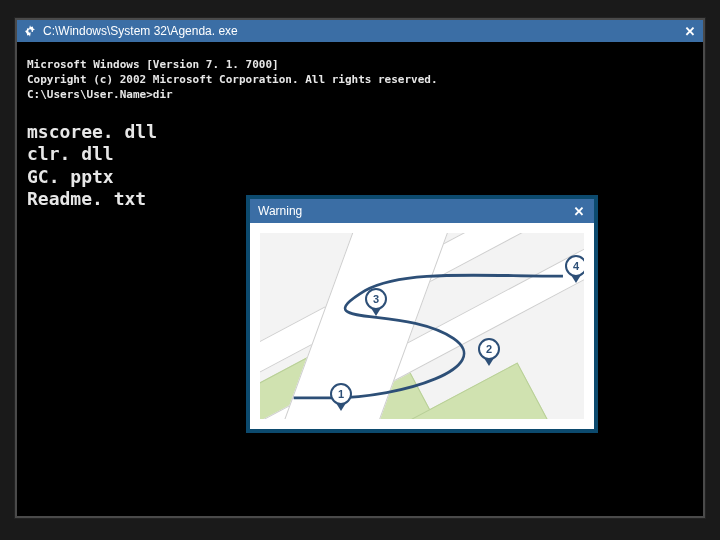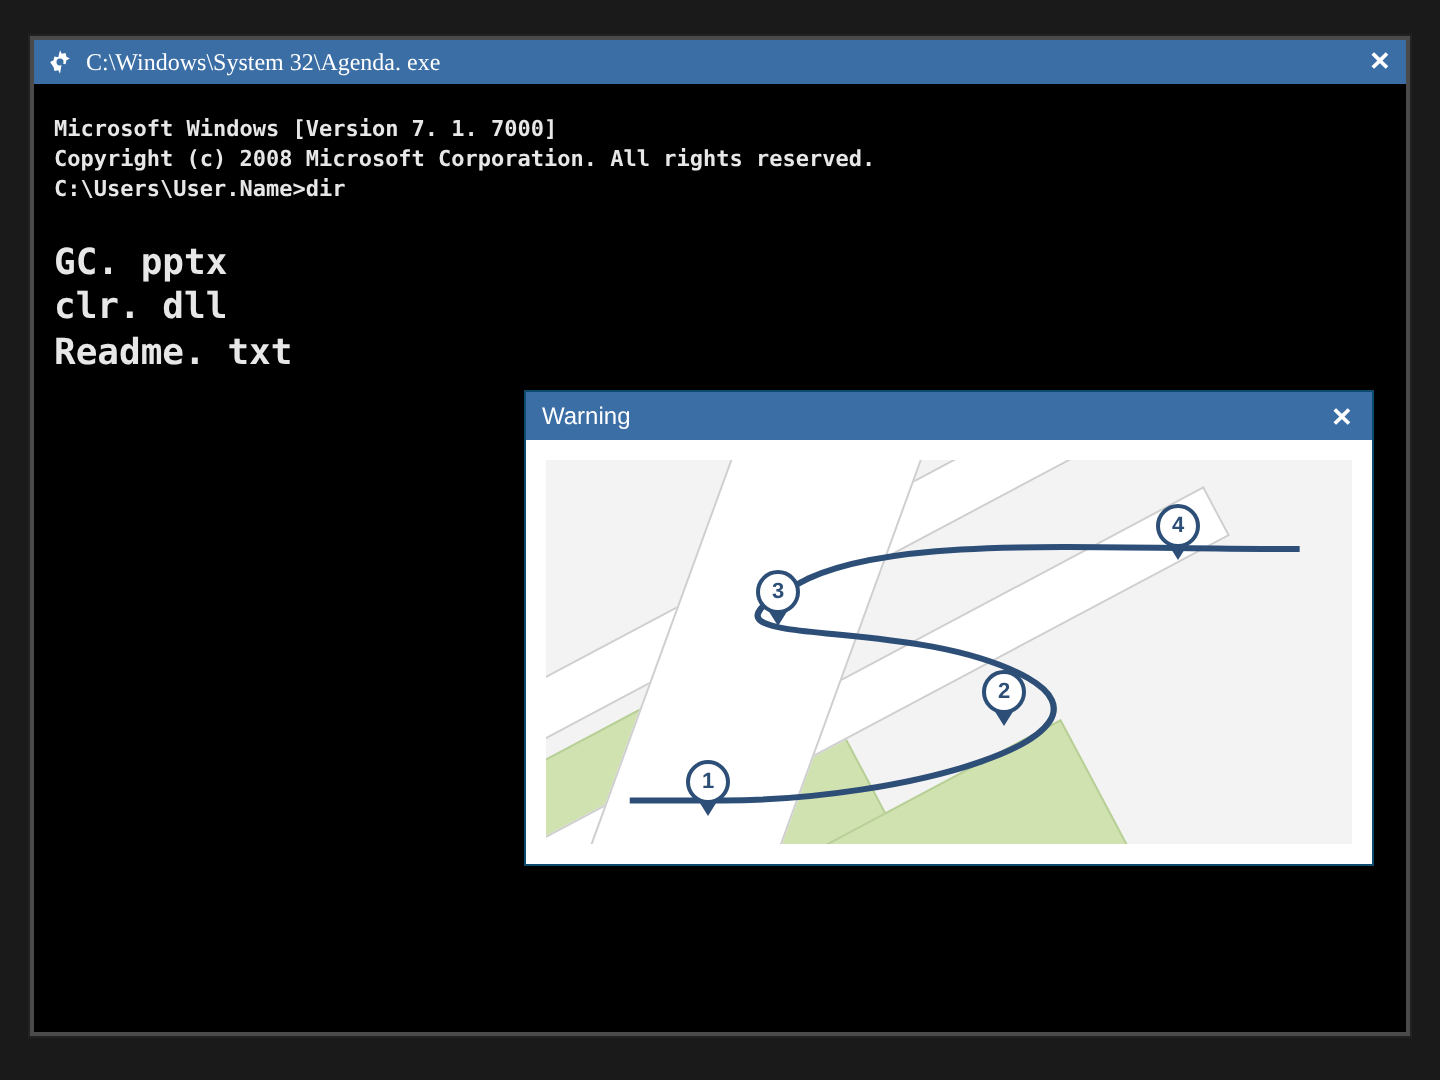--- a/index.html
+++ b/index.html
@@ -21,21 +21,21 @@
     box-shadow: 0 0 0 1px #222;
     position: relative;
   }
   .titlebar {
     height: 22px;
     background: #3b6ea5;
     display: flex;
     align-items: center;
     padding: 0 6px;
     color: #fff;
-    font-family: Liberation Serif, serif;
+    font-family: Liberation Sans, sans-serif;
     font-size: 12px;
     justify-content: space-between;
   }
   .titlebar-left { display: flex; align-items: center; gap: 6px; }
   .gear-icon {
     width: 14px; height: 14px;
     display: inline-flex; align-items: center; justify-content: center;
   }
   .close-icon {
     width: 14px; height: 14px;
@@ -58,26 +58,26 @@
   }
   .listing {
     font-size: 18px;
     line-height: 1.25;
     font-weight: bold;
   }
 
   
   .dialog {
     position: absolute;
-    left: 245px;
+    left: 229px;
     top: 175px;
-    width: 425px;
+    width: 352px;
     height: 238px;
     background: #fff;
-    border: 1px solid #0c4a6e;
+    border: 4px solid #0c4a6e;
     box-shadow: 2px 2px 6px rgba(0,0,0,0.4);
   }
   .dialog-titlebar {
     height: 24px;
     background: #3b6ea5;
     color: #fff;
     display: flex;
     align-items: center;
     justify-content: space-between;
     padding: 0 8px;
@@ -166,25 +166,26 @@
             <circle cx="12" cy="12" r="3" fill="#3b6ea5"></circle>
           </svg>
       </span>
       <span>C:\Windows\System 32\Agenda. exe</span>
     </div>
     <span class="close-icon">✕</span>
   </div>
 
   <div class="console-body">
     <div>Microsoft Windows [Version 7. 1. 7000]</div>
-    <div>Copyright (c) 2008 Microsoft Corporation.  All rights reserved.</div>
+    <div>Copyright (c) 2002 Microsoft Corporation.  All rights reserved.</div>
     <div class="cmd-prompt">C:\Users\User.Name&gt;dir</div>
     <div class="listing">
+      <div>mscoree. dll</div>
+      <div>clr. dll</div>
       <div>GC. pptx</div>
-      <div>clr. dll</div>
       <div>Readme. txt</div>
     </div>
   </div>
 
   <div class="dialog">
     <div class="dialog-titlebar">
       <span>Warning</span>
       <span class="close-icon">✕</span>
     </div>
     <div class="dialog-body">

